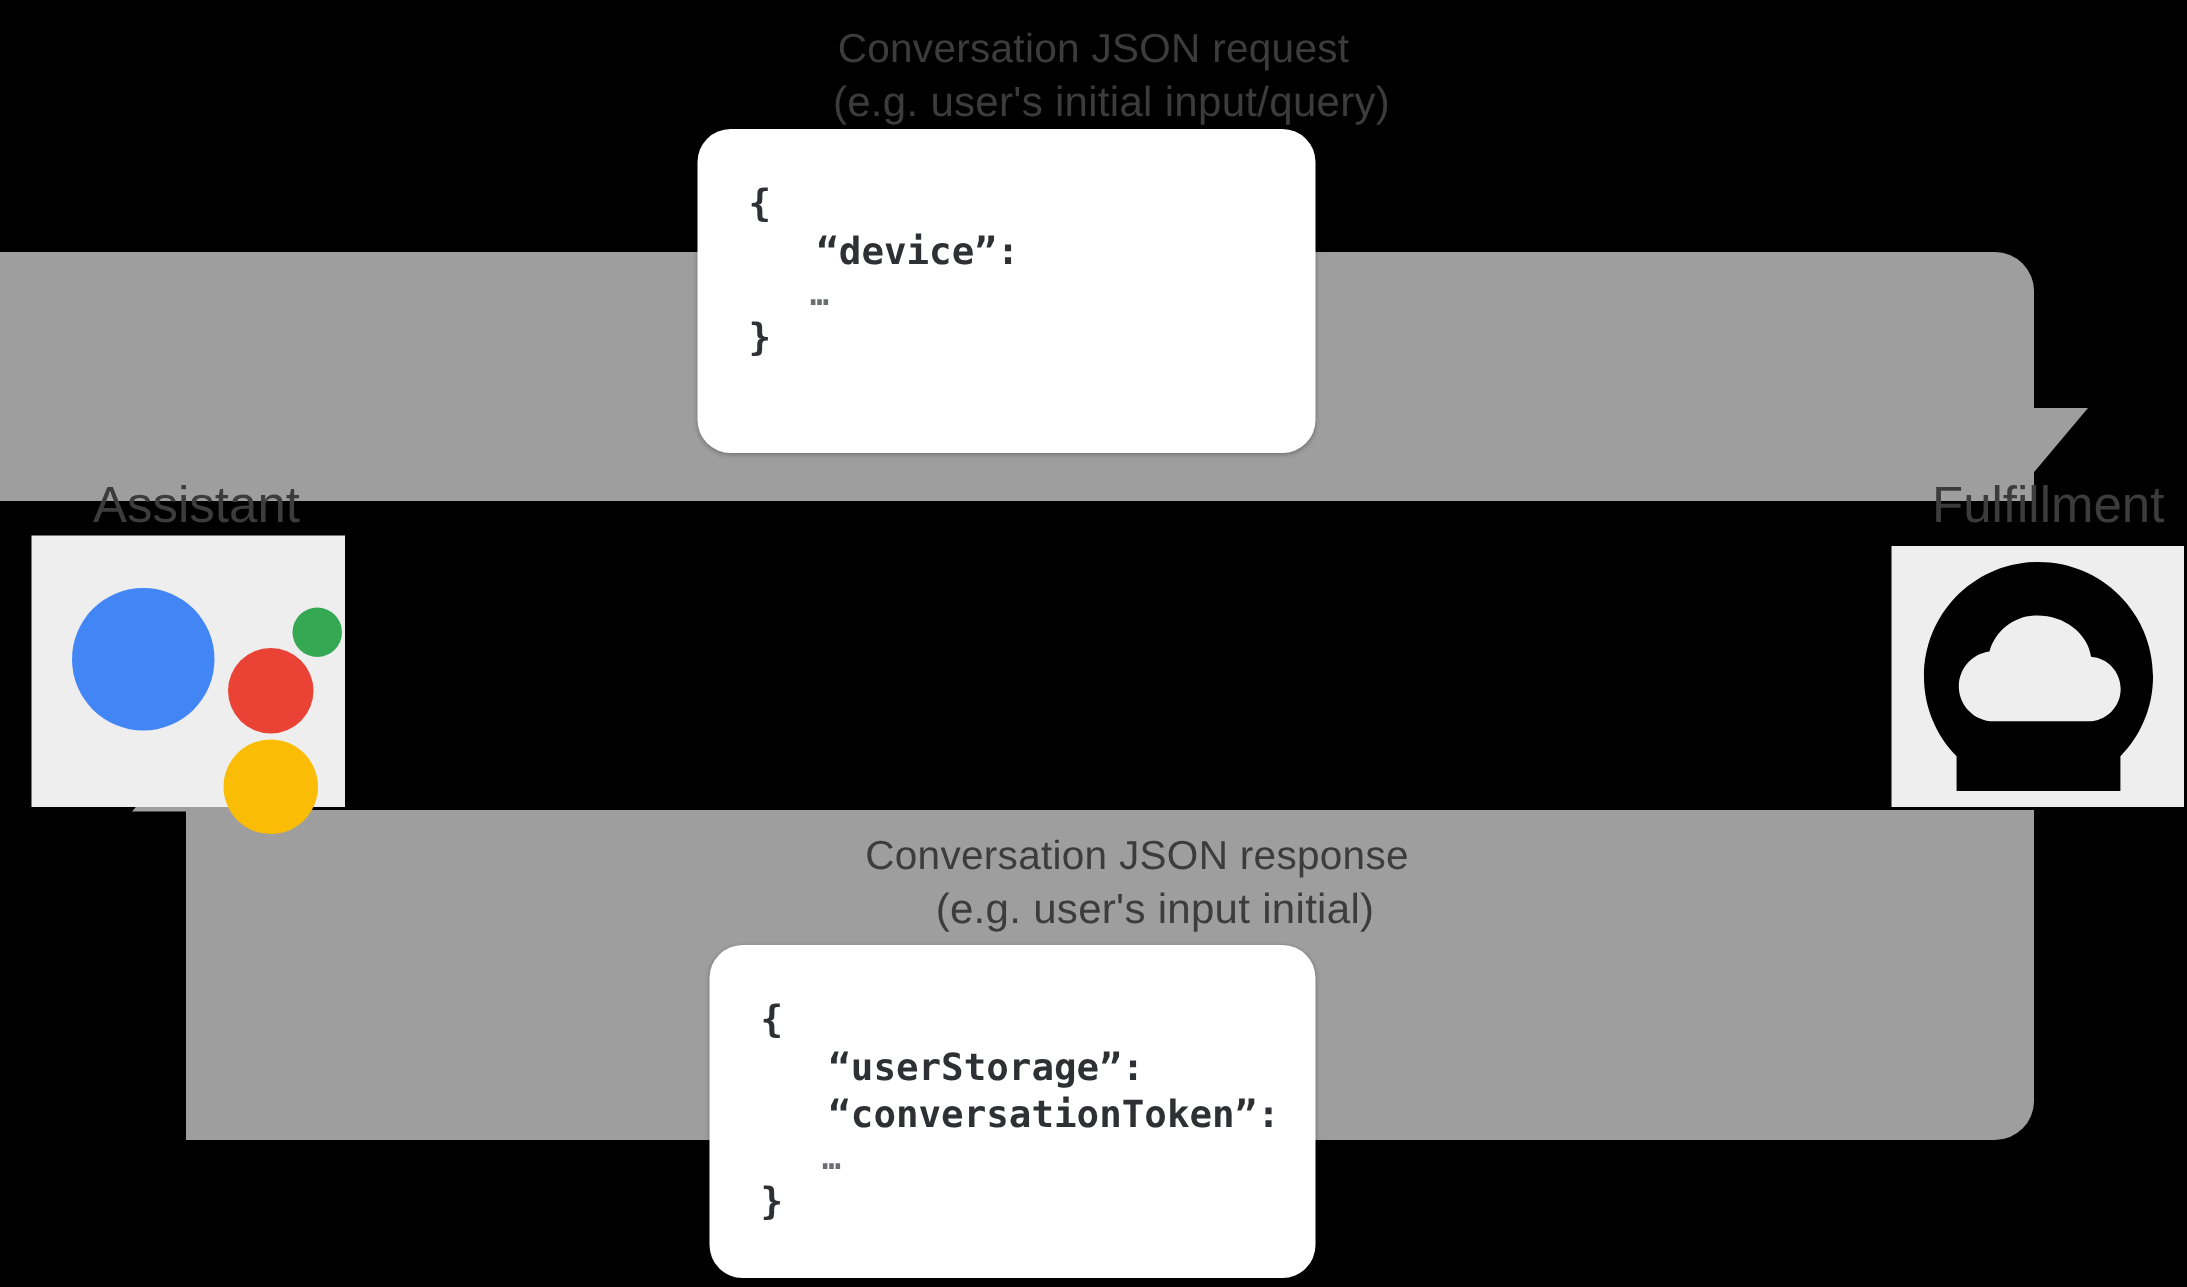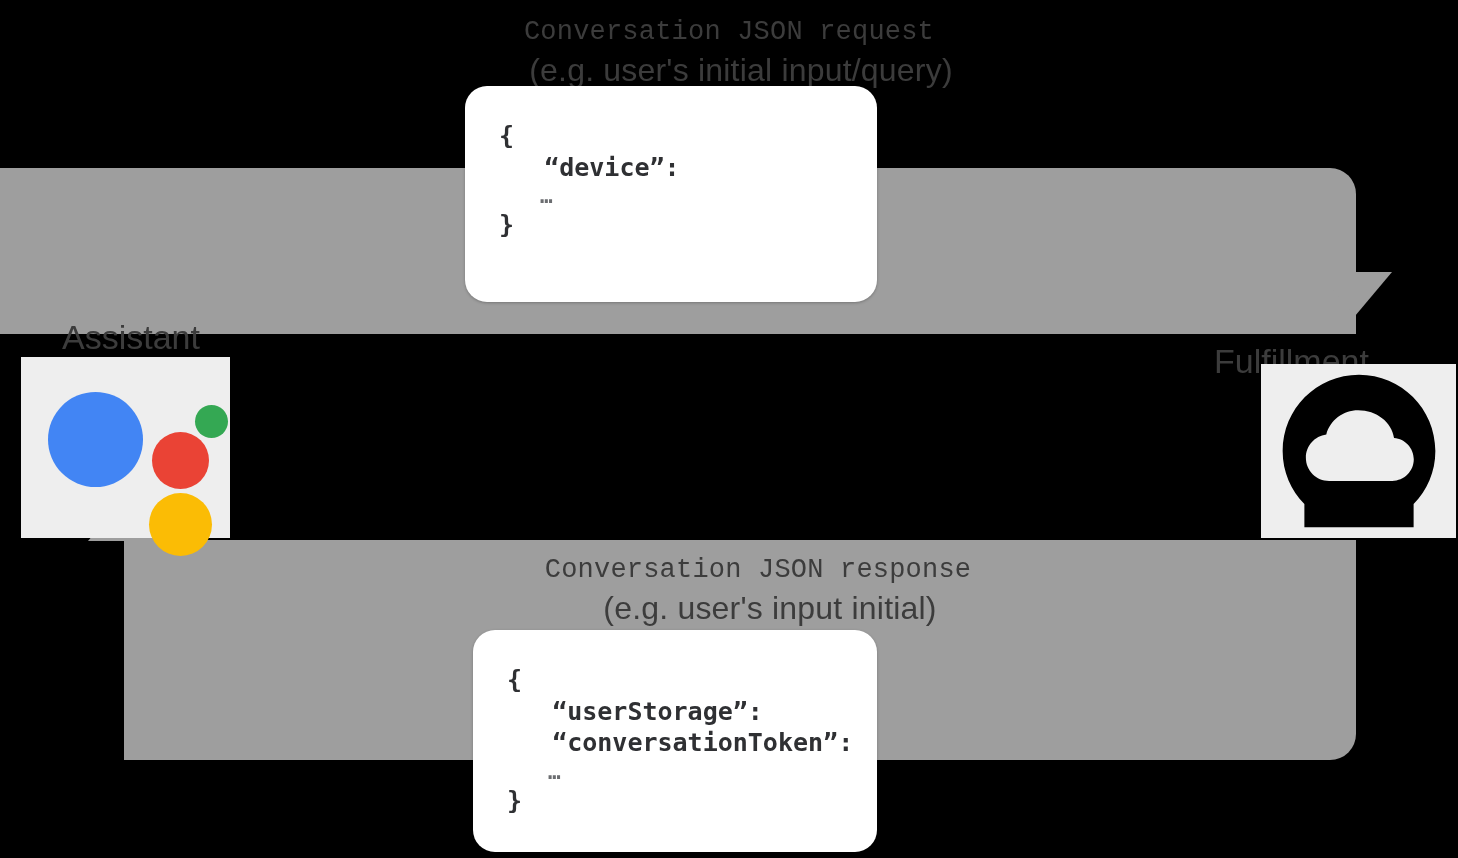--- a/index.html
+++ b/index.html
@@ -63,25 +63,24 @@
     text-align: center;
     line-height: 1.25;
     color: #3c3c3c;
     font-weight: 400;
     white-space: nowrap;
   }
   .caption .title {
     display: block;
     font-size: 27px;
     letter-spacing: 0.2px;
-    font-family: Liberation Mono, monospace;
   }
   .caption .subtitle {
     display: block;
-    font-size: 32px;
+    font-size: 28px;
     letter-spacing: 0.2px;
     padding-left: 24px;
   }
   #caption-request {
     left: 0px;
     top: 16px;
     width: 1458px;
   }
   #caption-response {
     left: 0px;
@@ -152,23 +151,22 @@
     position: absolute;
     color: #3c3c3c;
     font-size: 34px;
     white-space: nowrap;
   }
   #label-assistant {
     left: 62px;
     top: 318px;
   }
   #label-fulfillment {
-    left: 1214px;
+    left: 1288px;
     top: 318px;
-    margin-top: 24px;
   }
 
   
   .assistant-logo {
     position: relative;
     width: 188px;
     height: 160px;
   }
   .assistant-logo .dot {
     position: absolute;

